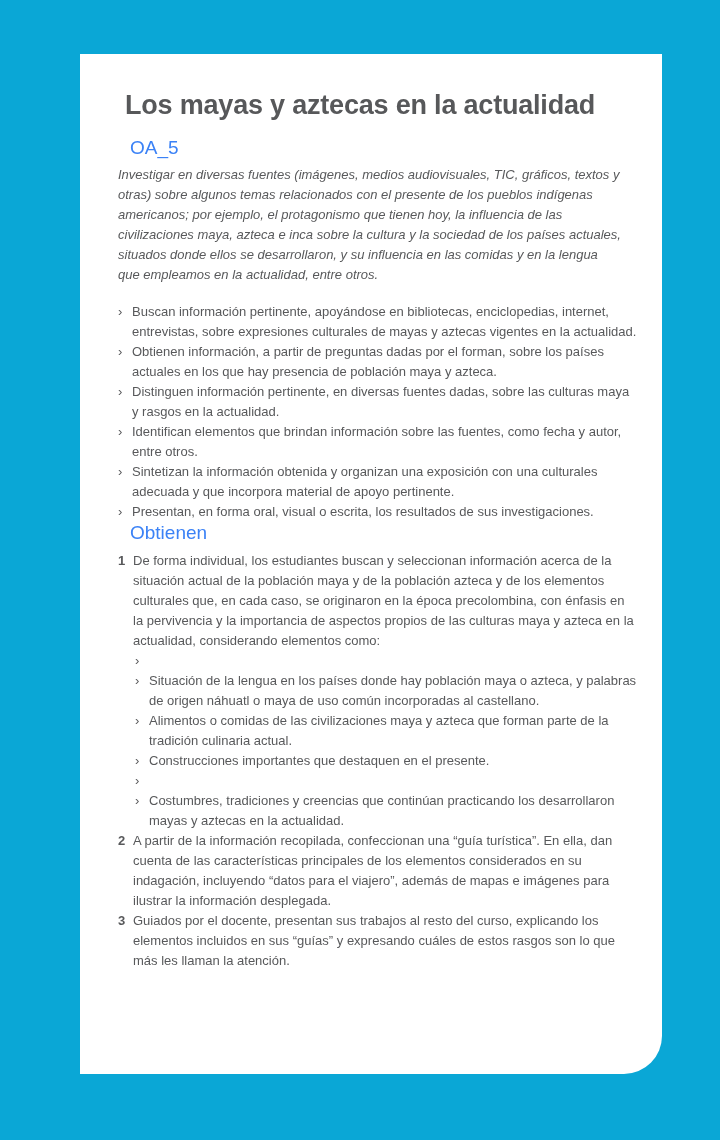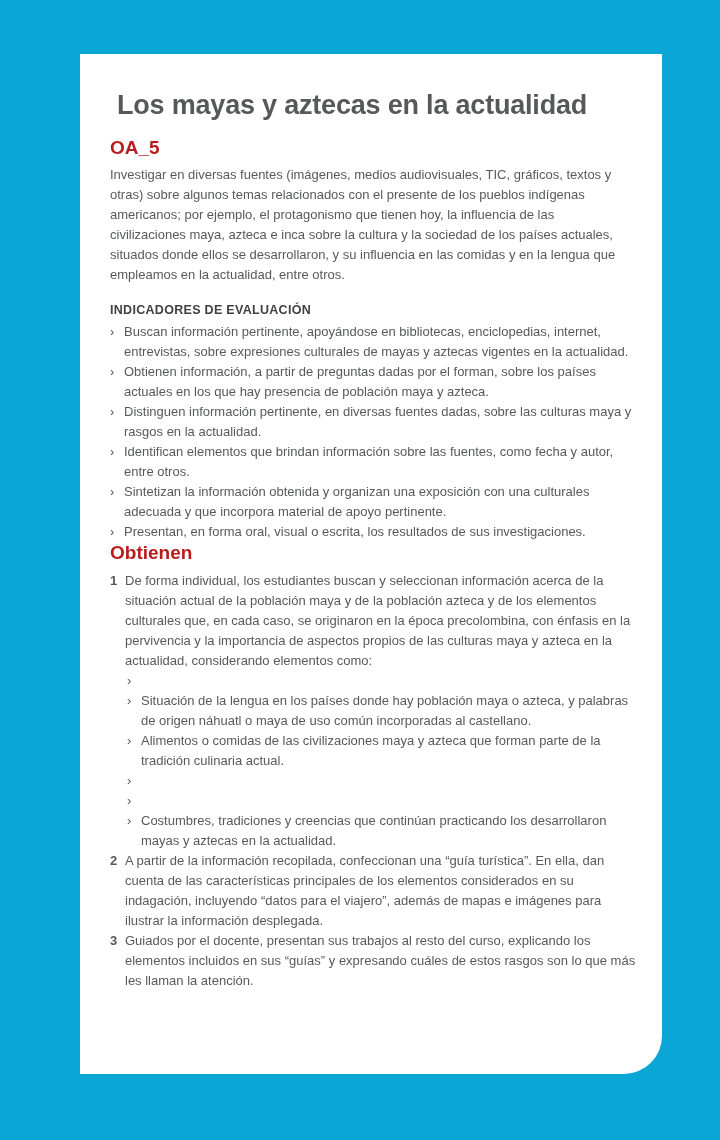--- a/index.html
+++ b/index.html
@@ -10,42 +10,43 @@
     overflow: hidden;
     font-family: "Liberation Sans", sans-serif;
   }
   .card {
     position: absolute;
     left: 80px; top: 54px;
     width: 582px; height: 1020px;
     background: #ffffff;
     border-radius: 0 0 38px 0;
     box-sizing: border-box;
-    padding: 36px 24px 0 30px;
+    padding: 36px 24px 0 38px;
   }
   .page-title {
     font-size: 27px;
     font-weight: bold;
     color: #57585a;
     letter-spacing: -0.2px;
     margin: 0 0 16px 7px;
     line-height: 1.15;
   }
   .accent-heading {
     font-size: 19px;
-    font-weight: bold;
-    color: #b91c1c;
-    margin: 0 0 6px 0;
+    font-weight: normal;
+    color: #3b82f6;
+    margin: 0 0 6px 12px;
     line-height: 1.15;
   }
   .body-text {
     font-size: 13px;
     line-height: 20px;
     color: #58595b;
     margin: 0 15px 17px 0;
+    font-style: italic;
   }
   .sub-heading {
     font-size: 12.5px;
     font-weight: bold;
     color: #414042;
     letter-spacing: 0.3px;
     margin: 0 0 4px 0;
     line-height: 1.3;
   }
   ul.chevron-list {
@@ -91,21 +92,20 @@
 </head>
 <body>
 
 <div class="card">
 
   <h1 class="page-title">Los mayas y aztecas en la actualidad</h1>
 
   <h2 class="accent-heading">OA_5</h2>
   <p class="body-text">Investigar en diversas fuentes (imágenes, medios audiovisuales, TIC, gráficos, textos y otras) sobre algunos temas relacionados con el presente de los pueblos indígenas americanos; por ejemplo, el protagonismo que tienen hoy, la influencia de las civilizaciones maya, azteca e inca sobre la cultura y la sociedad de los países actuales, situados donde ellos se desarrollaron, y su influencia en las comidas y en la lengua que empleamos en la actualidad, entre otros.</p>
 
-  <h3 class="sub-heading">INDICADORES DE EVALUACIÓN</h3>
   <ul class="chevron-list indicators-list">
     <li>
       <span class="chevron">›</span>
       <span>Buscan información pertinente, apoyándose en bibliotecas, enciclopedias, internet, entrevistas, sobre expresiones culturales de mayas y aztecas vigentes en la actualidad.</span>
     </li>
     <li>
       <span class="chevron">›</span>
       <span>Obtienen información, a partir de preguntas dadas por el forman, sobre los países actuales en los que hay presencia de población maya y azteca.</span>
     </li>
     <li>
@@ -139,20 +139,21 @@
           <li>
             <span class="chevron">›</span>
             <span>Situación de la lengua en los países donde hay población maya o azteca, y palabras de origen náhuatl o maya de uso común incorporadas al castellano.</span>
           </li>
           <li>
             <span class="chevron">›</span>
             <span>Alimentos o comidas de las civilizaciones maya y azteca que forman parte de la tradición culinaria actual.</span>
           </li>
           <li>
             <span class="chevron">›</span>
+            <span>Construcciones importantes que destaquen en el presente.</span>
           </li>
           <li>
             <span class="chevron">›</span>
           </li>
           <li>
             <span class="chevron">›</span>
             <span>Costumbres, tradiciones y creencias que continúan practicando los desarrollaron mayas y aztecas en la actualidad.</span>
           </li>
         </ul>
       </div>

